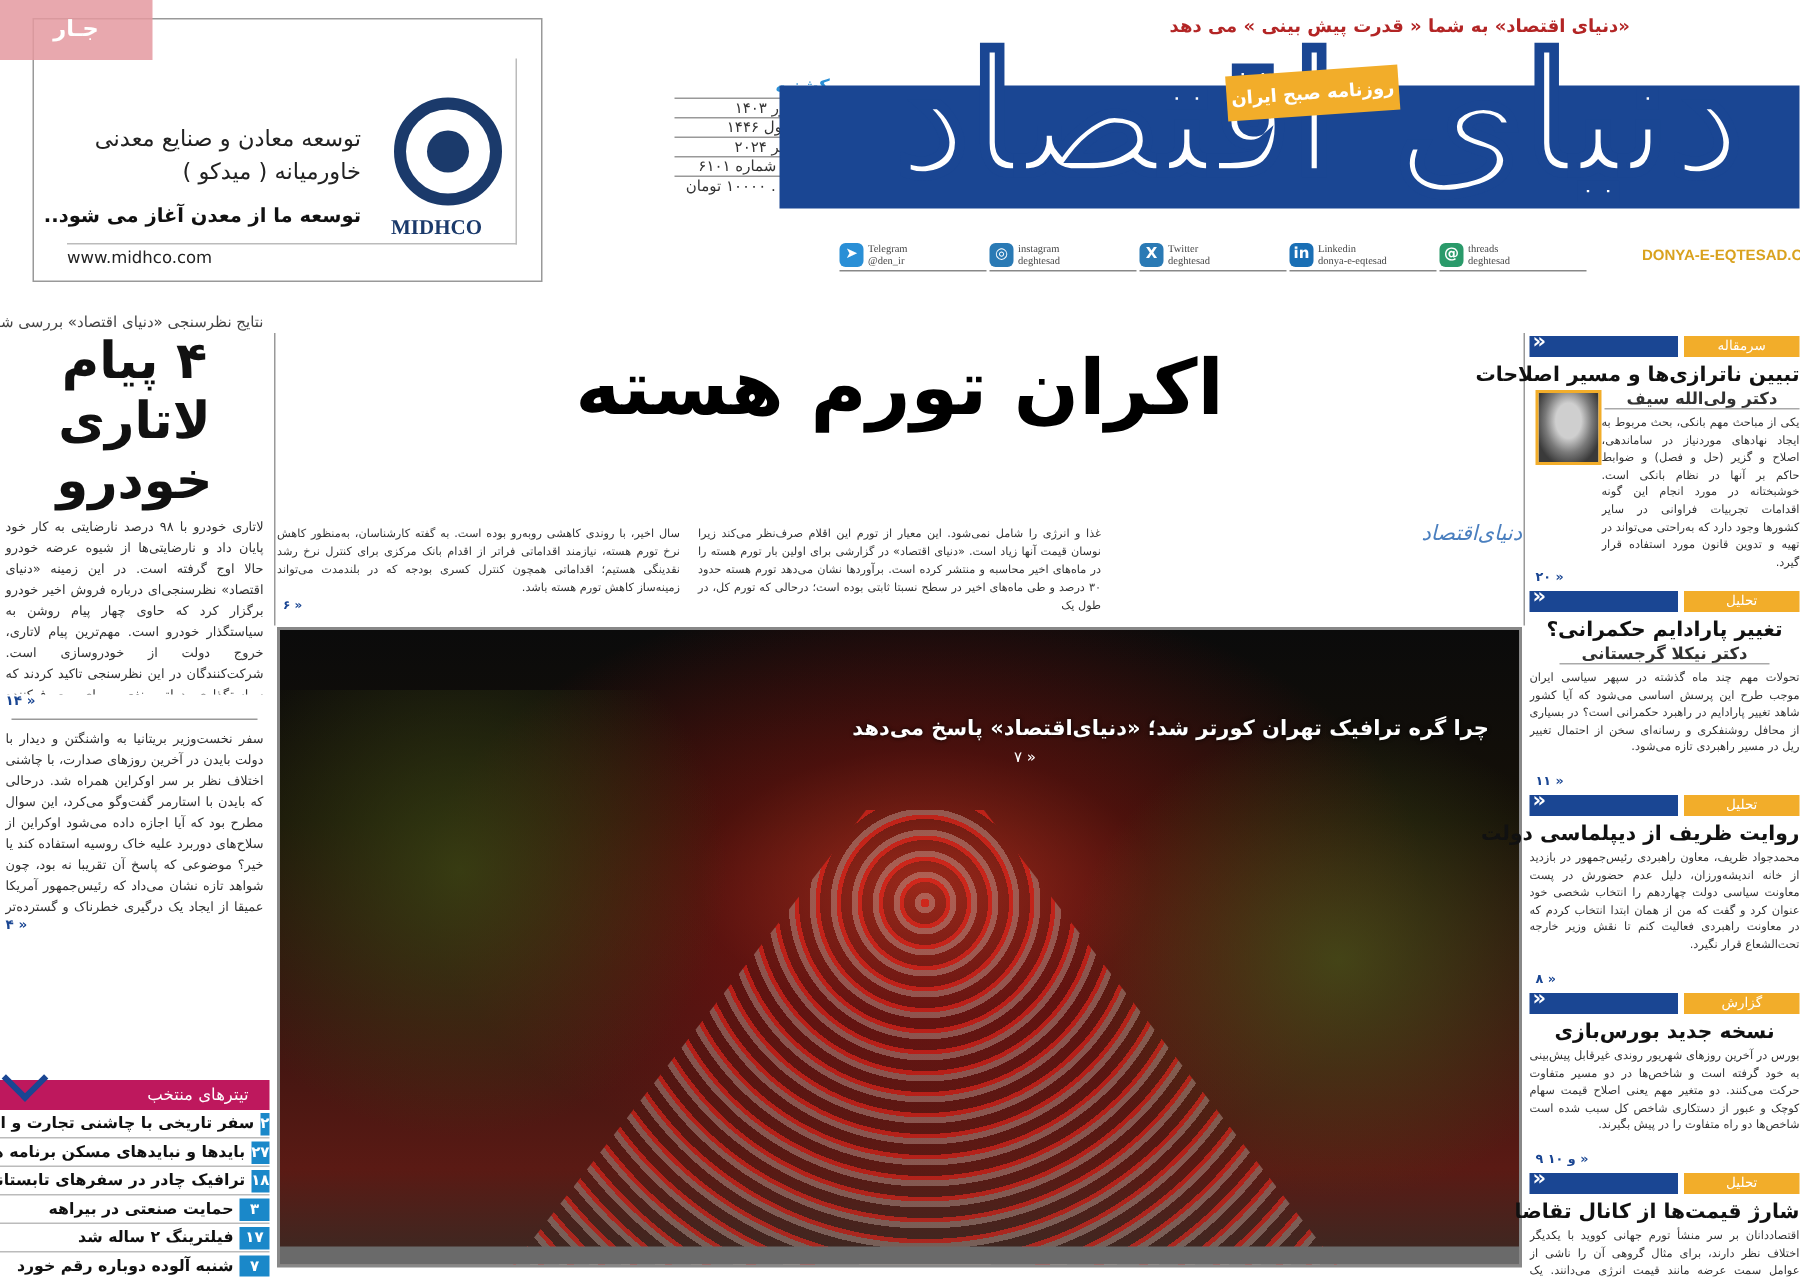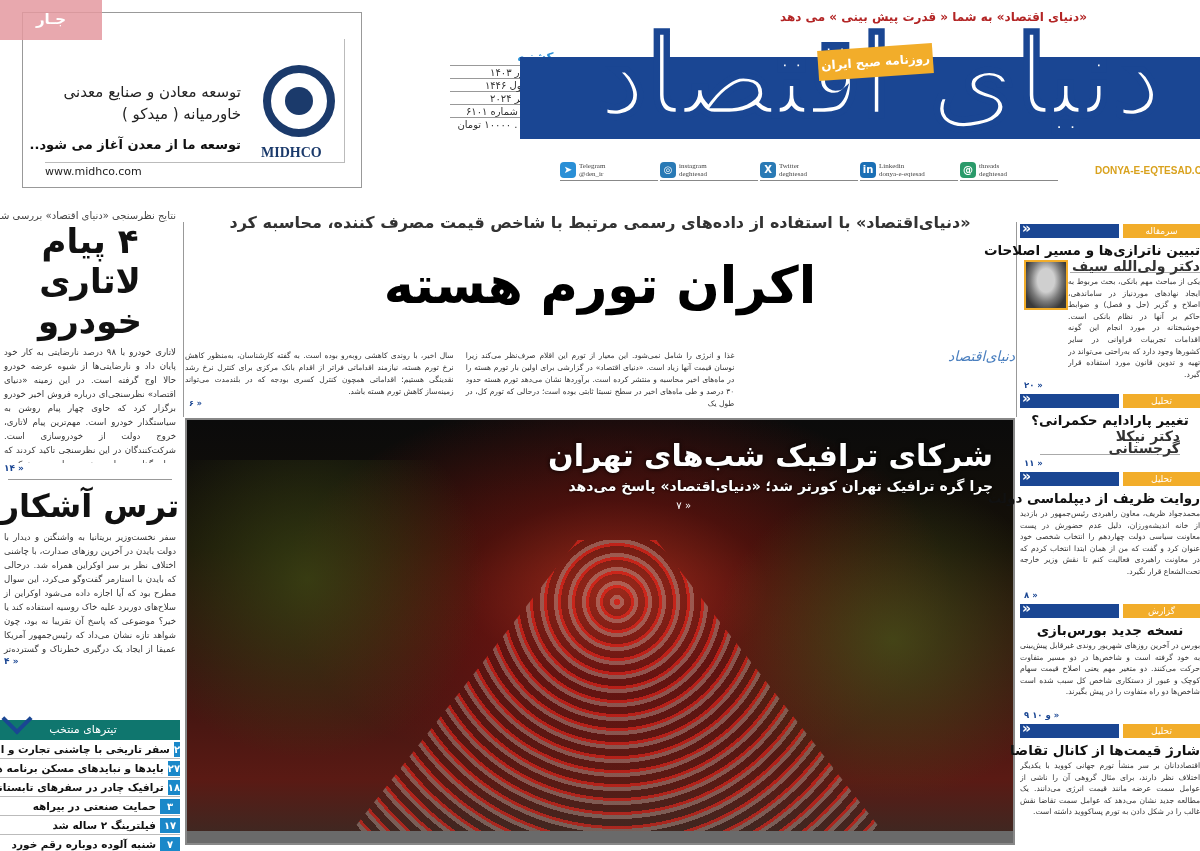--- a/index.html
+++ b/index.html
@@ -36,21 +36,21 @@
 
   
   .left-col { position: absolute; left: 0; top: 210px; width: 180px; height: 641px; direction: rtl; }
   .left-col .kicker { font-size: 10px; color: #444; text-align: right; padding: 0 4px; white-space: nowrap; }
   .left-col h2 { font-family: "DejaVu Sans", sans-serif; font-weight: 900; font-size: 34px; text-align: center; line-height: 40px; color: #111; }
   .left-col p { font-size: 8.6px; color: #333; text-align: justify; line-height: 14px; padding: 0 4px; }
   .ref { color: #1a4693; font-weight: bold; font-size: 9px; direction: ltr; text-align: left; padding-left: 4px; }
   .divider-h { height: 1px; background: #999; margin: 6px 8px; }
 
   .picks { position: absolute; left: 0; top: 720px; width: 180px; }
-  .picks-head { height: 20px; background: #0f766e; color: #fff; font-size: 11px; text-align: center; padding-right: 14px; line-height: 20px; position: relative; }
+  .picks-head { height: 20px; background: #be185d; color: #fff; font-size: 11px; text-align: right; padding-right: 14px; line-height: 20px; position: relative; }
   .picks-chevron { position: absolute; left: 6px; top: -12px; width: 22px; height: 22px; border-right: 4px solid #1a4693; border-bottom: 4px solid #1a4693; transform: rotate(45deg); background: transparent; }
   .pick { display: flex; align-items: center; height: 19px; border-bottom: 1px solid #bbb; direction: rtl; }
   .pick .num { width: 20px; height: 15px; background: #1a88c9; color: #fff; font-size: 10px; font-weight: bold; text-align: center; line-height: 15px; margin-left: 4px; }
   .pick .ttl { font-size: 10.5px; font-weight: bold; color: #111; white-space: nowrap; }
 
   .vline { position: absolute; width: 1px; background: #999; }
 
   
   .center { position: absolute; left: 185px; top: 210px; width: 830px; direction: rtl; }
   .surtitle { text-align: center; font-size: 16px; font-weight: bold; color: #333; height: 26px; line-height: 26px; white-space: nowrap; }
@@ -74,21 +74,21 @@
   .photo-ref { position: absolute; right: 322px; top: 80px; font-size: 10px; color: #fff; direction: ltr; }
   .caption-bar { position: absolute; left: 0; bottom: 0; width: 100%; height: 12px; background: #6a6a6a; }
 
   
   .right-col { position: absolute; left: 1020px; top: 220px; width: 180px; direction: rtl; }
   .sec-bar { display: flex; height: 14px; direction: rtl; margin-top: 4px; }
   .sec-bar .lbl { width: 77px; background: #f2ad2a; color: #fff; font-size: 9px; text-align: center; line-height: 14px; }
   .sec-bar .blue { flex: 1; background: #1a4693; margin-right: 4px; position: relative; }
   .sec-bar .blue::after { content: "«"; position: absolute; left: 2px; top: -4px; color: #fff; font-size: 14px; font-weight: bold; }
   .right-col h3 { font-size: 13.5px; font-weight: 900; color: #111; text-align: left; white-space: nowrap; line-height: 20px; margin-top: 2px; }
-  .right-col .author { font-size: 14px; font-weight: bold; color: #333; text-align: right; line-height: 12px; border-bottom: 1px solid #aaa; margin: 0 20px 3px; }
+  .right-col .author { font-size: 11px; font-weight: bold; color: #333; text-align: center; line-height: 12px; border-bottom: 1px solid #aaa; margin: 0 20px 3px; }
   .right-col p { font-size: 7.6px; color: #333; text-align: justify; line-height: 11.6px; }
   .portrait { float: left; width: 44px; height: 50px; margin: 0 0 2px 4px; background: radial-gradient(ellipse at 50% 40%, #cfcfcf 0 30%, #7a7a7a 55%, #3a3a3a 80%); border: 2px solid #f2ad2a; }
   .right-col .ref { font-size: 8.5px; }
 </style>
 </head>
 <body>
 
 <div class="masthead">
 
   <div class="ad-box">
@@ -144,21 +144,20 @@
 <div class="left-col">
   <div>
     <div class="kicker">نتایج نظرسنجی «دنیای اقتصاد» بررسی شد</div>
     <h2>۴ پیام</h2>
     <h2>لاتاری خودرو</h2>
     <p style="height:118px;overflow:hidden;margin-top:4px">لاتاری خودرو با ۹۸ درصد نارضایتی به کار خود پایان داد و نارضایتی‌ها از شیوه عرضه خودرو حالا اوج گرفته است. در این زمینه «دنیای اقتصاد» نظرسنجی‌ای درباره فروش اخیر خودرو برگزار کرد که حاوی چهار پیام روشن به سیاستگذار خودرو است. مهم‌ترین پیام لاتاری، خروج دولت از خودروسازی است. شرکت‌کنندگان در این نظرسنجی تاکید کردند که سیاستگذاری دولتی نفعی برای مصرف‌کننده ندارد و در قرعه‌کشی اخیر نیز بانک‌ها و در مرتبه بعد دلالان و واسطه‌گران، برنده اصلی بودند.</p>
     <div class="ref">۱۴ »</div>
   </div>
   <div class="divider-h"></div>
   <div>
-    <h2 style="font-weight:bold;font-size:32px">ترس آشکار</h2>
     <p style="height:126px;overflow:hidden;margin-top:4px">سفر نخست‌وزیر بریتانیا به واشنگتن و دیدار با دولت بایدن در آخرین روزهای صدارت، با چاشنی اختلاف نظر بر سر اوکراین همراه شد. درحالی که بایدن با استارمر گفت‌وگو می‌کرد، این سوال مطرح بود که آیا اجازه داده می‌شود اوکراین از سلاح‌های دوربرد علیه خاک روسیه استفاده کند یا خیر؟ موضوعی که پاسخ آن تقریبا نه بود، چون شواهد تازه نشان می‌داد که رئیس‌جمهور آمریکا عمیقا از ایجاد یک درگیری خطرناک و گسترده‌تر ترس دارد.</p>
     <div class="ref">۴ »</div>
   </div>
 </div>
 
 <div class="picks">
   <div class="picks-head">
     <span>تیترهای منتخب</span>
     <span class="picks-chevron"></span>
   </div>
@@ -186,39 +185,37 @@
       <span class="num">۷</span>
       <span class="ttl">شنبه آلوده دوباره رقم خورد</span>
     </div>
 
 </div>
 
 <div class="vline" style="left:183px;top:222px;height:195px"></div>
 <div class="vline" style="left:1016px;top:222px;height:195px"></div>
 
 <div class="center">
-  <div class="surtitle">«دنیای‌اقتصاد» با استفاده از داده‌های رسمی مرتبط با شاخص قیمت مصرف کننده، محاسبه کرد</div>
   <div class="headline">اکران تورم هسته</div>
 
   <div class="lead">
     <div class="lead-col">
       <span class="mini-logo">دنیای‌اقتصاد</span>
     </div>
     <div class="lead-col">غذا و انرژی را شامل نمی‌شود. این معیار از تورم این اقلام صرف‌نظر می‌کند زیرا نوسان قیمت آنها زیاد است. «دنیای اقتصاد» در گزارشی برای اولین بار تورم هسته را در ماه‌های اخیر محاسبه و منتشر کرده است. برآوردها نشان می‌دهد تورم هسته حدود ۳۰ درصد و طی ماه‌های اخیر در سطح نسبتا ثابتی بوده است؛ درحالی که تورم کل، در طول یک</div>
     <div class="lead-col">
       <span>سال اخیر، با روندی کاهشی روبه‌رو بوده است. به گفته کارشناسان، به‌منظور کاهش نرخ تورم هسته، نیازمند اقداماتی فراتر از اقدام بانک مرکزی برای کنترل نرخ رشد نقدینگی هستیم؛ اقداماتی همچون کنترل کسری بودجه که در بلندمدت می‌تواند زمینه‌ساز کاهش تورم هسته باشد.</span>
       <div class="ref">۶ »</div>
     </div>
   </div>
 
   <div class="photo">
     <div class="tree-l"></div>
     <div class="tree-r"></div>
     <div class="road"></div>
-    <div class="photo-title">شرکای ترافیک شب‌های تهران</div>
     <div class="photo-sub">چرا گره ترافیک تهران کورتر شد؛ «دنیای‌اقتصاد» پاسخ می‌دهد</div>
     <div class="photo-ref">۷ »</div>
     <div class="caption-bar"></div>
   </div>
 </div>
 
 <div class="right-col">
   <div>
     <div class="sec-bar">
         <span class="lbl">سرمقاله</span>
@@ -231,20 +228,21 @@
     <div class="ref">۲۰ »</div>
   </div>
 
   <div>
     <div class="sec-bar">
         <span class="lbl">تحلیل</span>
         <span class="blue"></span>
       </div>
     <h3 style="text-align:center">تغییر پارادایم حکمرانی؟</h3>
     <div class="author">دکتر نیکلا گرجستانی</div>
+    <p style="height:70px;overflow:hidden">تحولات مهم چند ماه گذشته در سپهر سیاسی ایران موجب طرح این پرسش اساسی می‌شود که آیا کشور شاهد تغییر پارادایم در راهبرد حکمرانی است؟ در بسیاری از محافل روشنفکری و رسانه‌ای سخن از احتمال تغییر ریل در مسیر راهبردی تازه می‌شود.</p>
     <div class="ref">۱۱ »</div>
   </div>
 
   <div>
     <div class="sec-bar">
         <span class="lbl">تحلیل</span>
         <span class="blue"></span>
       </div>
     <h3>روایت ظریف از دیپلماسی دولت</h3>
     <p style="height:82px;overflow:hidden">محمدجواد ظریف، معاون راهبردی رئیس‌جمهور در بازدید از خانه اندیشه‌ورزان، دلیل عدم حضورش در پست معاونت سیاسی دولت چهاردهم را انتخاب شخصی خود عنوان کرد و گفت که من از همان ابتدا انتخاب کردم که در معاونت راهبردی فعالیت کنم تا نقش وزیر خارجه تحت‌الشعاع قرار نگیرد.</p>

